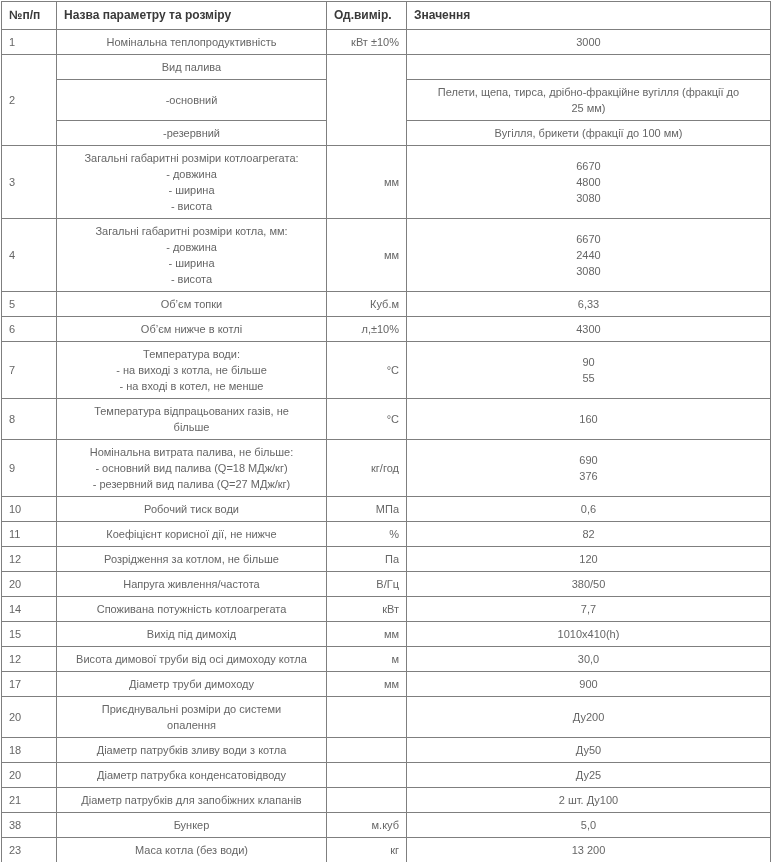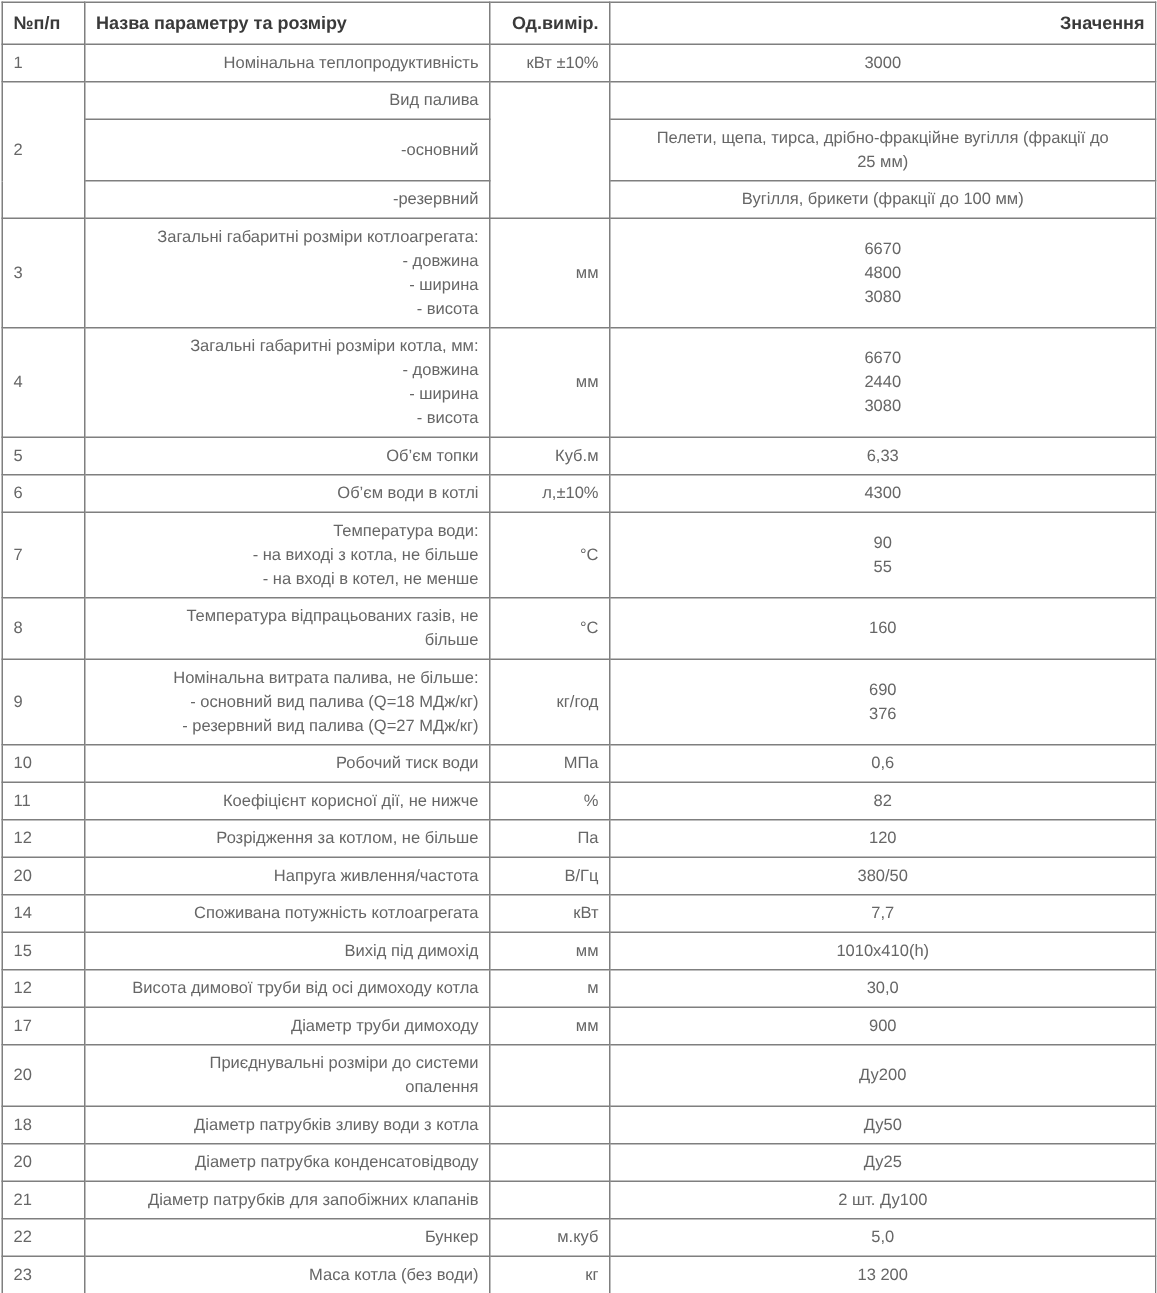--- a/index.html
+++ b/index.html
@@ -28,31 +28,31 @@
   }
   th {
     color: #3a3a3a;
     font-size: 12px;
     font-weight: bold;
     line-height: 15px;
     padding: 6px 7px;
     text-align: left;
   }
   th.col-unit, th.col-value {
-    text-align: right;
+    text-align: left;
     margin-left: 16px;
   }
   td {
     color: #666666;
     font-size: 11px;
     line-height: 16px;
     padding: 4px 7px;
   }
   td.col-num   { text-align: left; }
-  td.col-param { text-align: right; }
+  td.col-param { text-align: center; }
   td.col-unit  { text-align: right; }
   td.col-value { text-align: center; margin-left: 28px; }
   td .cell-line { min-height: 16px; }
 </style>
 </head>
 <body>
 
 <div class="table-wrap" data-name="spec-table-wrapper">
   <table data-name="spec-table">
     <colgroup data-name="spec-table-colgroup">
@@ -143,21 +143,21 @@
             <div class="cell-line" data-name="cell-line">Об’єм топки</div>
           </td>
           <td class="col-unit" data-name="cell-unit">Куб.м</td>
           <td class="col-value" data-name="cell-value">
             <div class="cell-line" data-name="cell-line">6,33</div>
           </td>
         </tr>
         <tr data-name="table-row">
           <td class="col-num" data-name="cell-num">6</td>
           <td class="col-param" data-name="cell-param">
-            <div class="cell-line" data-name="cell-line">Об’єм води в котлі</div>
+            <div class="cell-line" data-name="cell-line">Об’єм нижче в котлі</div>
           </td>
           <td class="col-unit" data-name="cell-unit">л,±10%</td>
           <td class="col-value" data-name="cell-value">
             <div class="cell-line" data-name="cell-line">4300</div>
           </td>
         </tr>
         <tr data-name="table-row">
           <td class="col-num" data-name="cell-num">7</td>
           <td class="col-param" data-name="cell-param">
             <div class="cell-line" data-name="cell-line">Температура води:</div>
@@ -309,21 +309,21 @@
           <td class="col-num" data-name="cell-num">21</td>
           <td class="col-param" data-name="cell-param">
             <div class="cell-line" data-name="cell-line">Діаметр патрубків  для запобіжних клапанів</div>
           </td>
           <td class="col-unit" data-name="cell-unit"></td>
           <td class="col-value" data-name="cell-value">
             <div class="cell-line" data-name="cell-line">2 шт. Ду100</div>
           </td>
         </tr>
         <tr data-name="table-row">
-          <td class="col-num" data-name="cell-num">22</td>
+          <td class="col-num" data-name="cell-num">38</td>
           <td class="col-param" data-name="cell-param">
             <div class="cell-line" data-name="cell-line">Бункер</div>
           </td>
           <td class="col-unit" data-name="cell-unit">м.куб</td>
           <td class="col-value" data-name="cell-value">
             <div class="cell-line" data-name="cell-line">5,0</div>
           </td>
         </tr>
         <tr data-name="table-row">
           <td class="col-num" data-name="cell-num">23</td>

